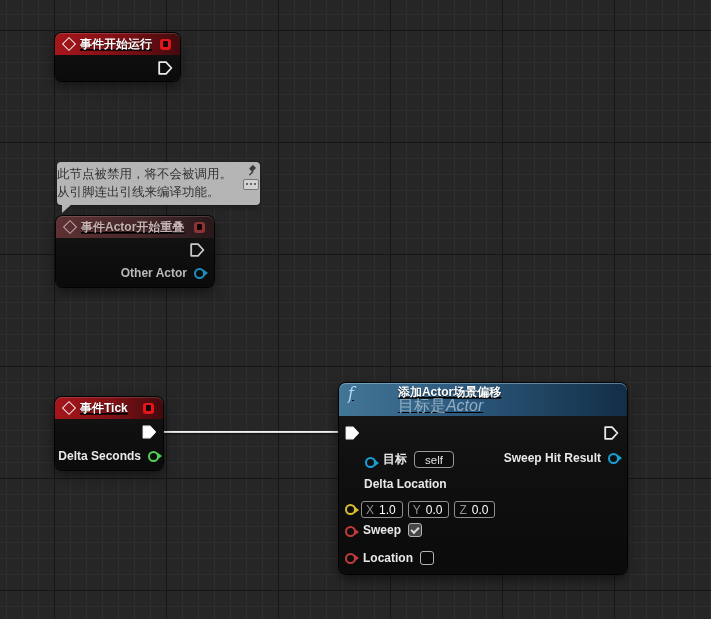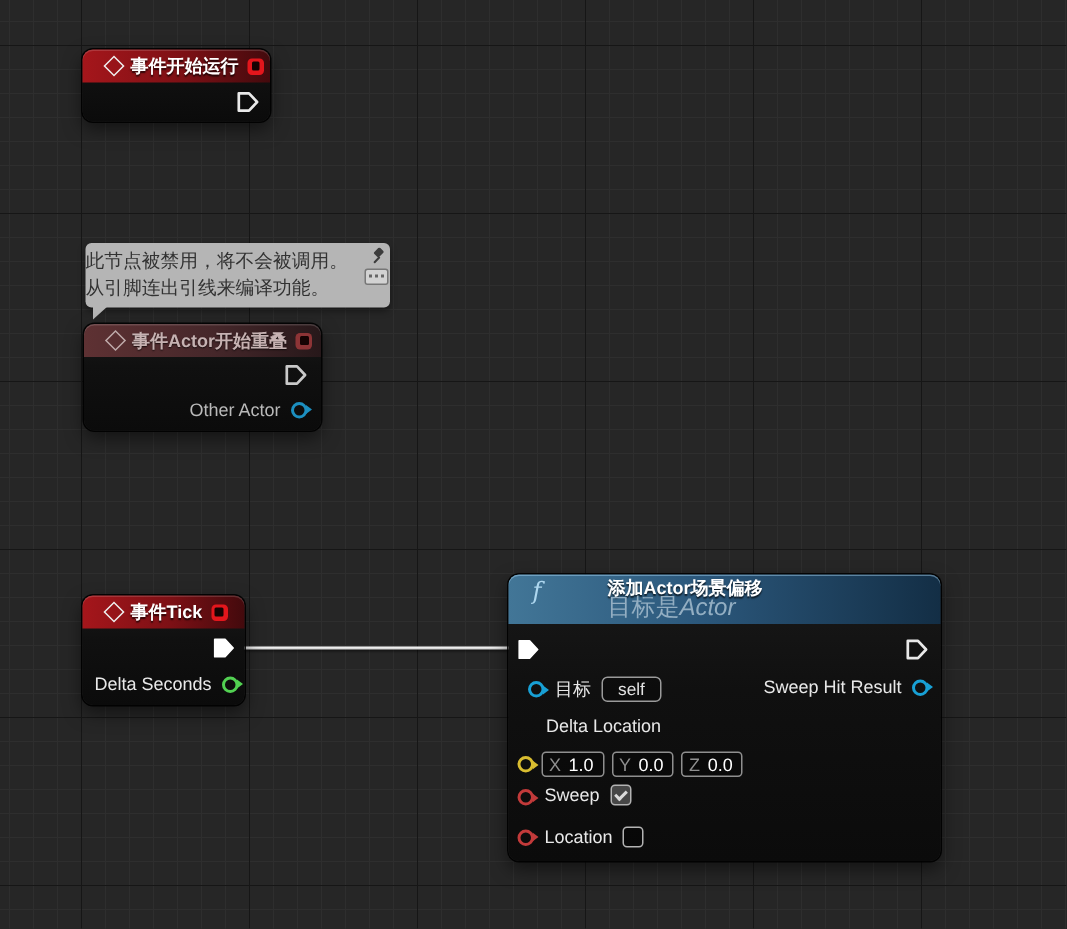--- a/index.html
+++ b/index.html
@@ -15,42 +15,42 @@
     background-size:112px 112px,112px 112px,16px 16px,16px 16px;
     background-position:54px 0,0 30px,6px 0,0 14px;
   }
   .node{
     position:absolute;border-radius:7px;
     background:linear-gradient(180deg,#191919 0%,#101010 40%,#0b0b0b 100%);
     box-shadow:0 0 0 1px rgba(0,0,0,.9),0 5px 12px rgba(0,0,0,.5);
   }
   .node-header{
     height:22px;border-radius:7px 7px 0 0;display:flex;align-items:center;
-    padding:0 16px;gap:6px;box-shadow:inset 0 1px 0 rgba(255,255,255,.15);
+    padding:0 9px;gap:6px;box-shadow:inset 0 1px 0 rgba(255,255,255,.15);text-decoration:underline;
   }
   .event .node-header{background:linear-gradient(90deg,#a5161b 0%,#7c1015 55%,#430a0d 100%);}
   .event.disabled .node-header{background:linear-gradient(90deg,#5e3133 0%,#45272a 55%,#27181a 100%);}
   .node-title{color:#fff;font-size:12px;font-weight:bold;text-shadow:0 1px 1px rgba(0,0,0,.7);white-space:nowrap;}
   .disabled .node-title{color:#c6b2b2;}
   .diamond{width:8px;height:8px;border:1.6px solid #efefef;transform:rotate(45deg);flex:0 0 auto;}
   .disabled .diamond{border-color:#bfaaaa;}
   .stop-box{width:11px;height:11px;border-radius:3px;background:#e3161c;margin-left:auto;position:relative;flex:0 0 auto;}
   .stop-box::after{content:'';position:absolute;left:2.6px;top:2.6px;width:5.8px;height:5.8px;background:#150303;border-radius:1px;}
   .disabled .stop-box{background:#8d3436;}
   .func .node-header{
     height:33px;align-items:flex-start;gap:8px;
     background:linear-gradient(90deg,#427697 0%,#2b577b 45%,#132e45 100%);
     box-shadow:inset 0 1px 0 rgba(170,220,250,.45);
   }
   .f-glyph{font-family:"DejaVu Serif", serif;font-style:italic;color:#aed7ef;font-size:16px;line-height:20px;margin-top:1px;}
   .func-titles{display:flex;flex-direction:column;line-height:13px;padding-top:3px;margin-left:36px;}
   .func-sub{font-size:16px;color:#93aec2;}
   .func-sub .it{font-style:italic;}
   .execpin{position:absolute;}
-  .pinlabel{font-size:12px;color:#e8e8e8;white-space:nowrap;}
+  .pinlabel{font-size:12px;color:#e8e8e8;white-space:nowrap;font-weight:bold;}
   .disabled .pinlabel{color:#b9b9b9;}
   .cpin{width:7px;height:7px;border:2.3px solid var(--c);border-radius:50%;position:relative;display:inline-block;flex:0 0 auto;}
   .cpin::after{content:'';position:absolute;left:100%;top:50%;transform:translateY(-50%);margin-left:1px;
     border-left:4px solid var(--c);border-top:3.5px solid transparent;border-bottom:3.5px solid transparent;}
   .row{position:absolute;display:flex;align-items:center;gap:7px;}
   .valbox{display:inline-flex;align-items:center;gap:5px;height:15px;border:1px solid #8f8f8f;border-radius:3px;
     padding:0 6px 0 4px;background:rgba(0,0,0,.25);font-size:12px;}
   .valbox .vlabel{color:#8f8f8f;}
   .valbox .vnum{color:#fff;text-align:right;}
   .selfbox{display:inline-flex;align-items:center;height:15px;border:1px solid #9a9a9a;border-radius:4px;
@@ -142,21 +142,21 @@
     </span>
   </div>
 
   <svg class="execpin" style="left:6px;top:43px;" width="15" height="14" viewBox="0 0 15 14">
     <path d="M1.2 1.2 H8 L13.4 7 L8 12.8 H1.2 Z" fill="#ffffff" stroke="#ffffff" stroke-width="1.2" stroke-linejoin="round"></path>
   </svg>
   <svg class="execpin" style="right:8px;top:43px;" width="15" height="14" viewBox="0 0 15 14">
     <path d="M1.2 1.2 H8 L13.4 7 L8 12.8 H1.2 Z" fill="none" stroke="#e9e9e9" stroke-width="1.8" stroke-linejoin="round"></path>
   </svg>
 
-  <div class="row" style="left:13px;top:68px;">
+  <div class="row" style="left:26px;top:68px;align-items:flex-end;">
     <span class="cpin" style="--c:#18a0d5;"></span>
     <span class="pinlabel">目标</span>
     <span class="selfbox">self</span>
   </div>
 
   <div class="row" style="right:8px;top:68px;">
     <span class="pinlabel">Sweep Hit Result</span>
     <span class="cpin" style="--c:#18a0d5;"></span>
   </div>
 

